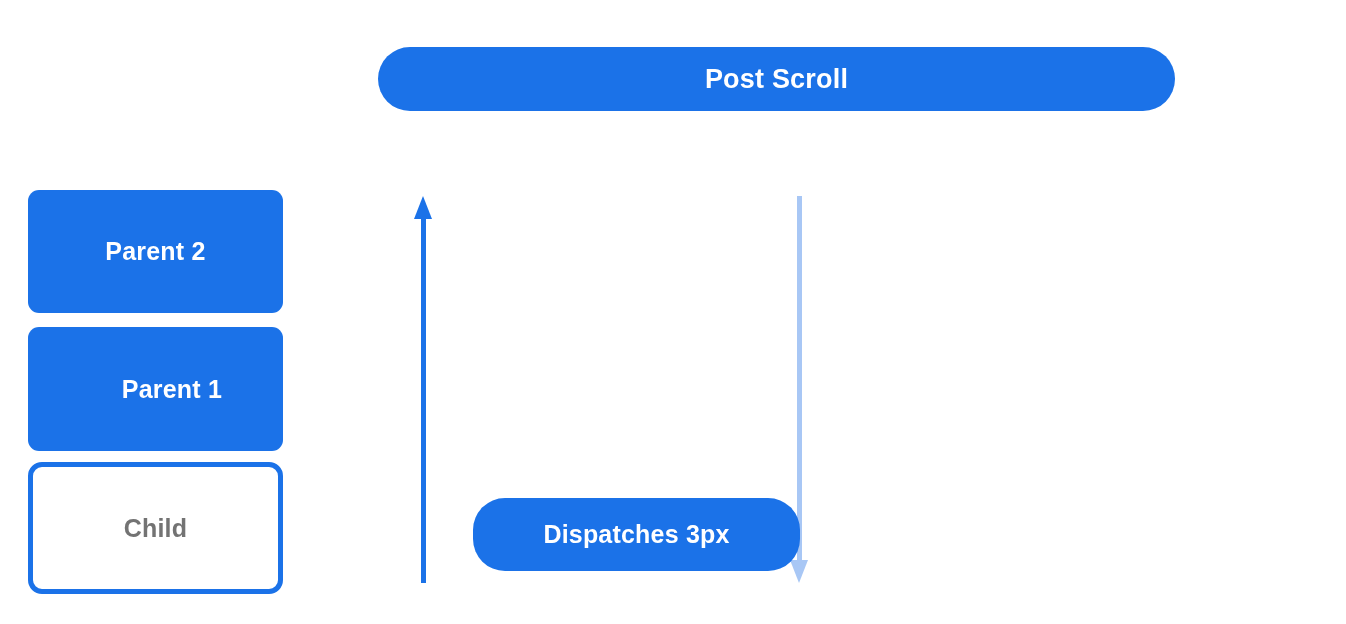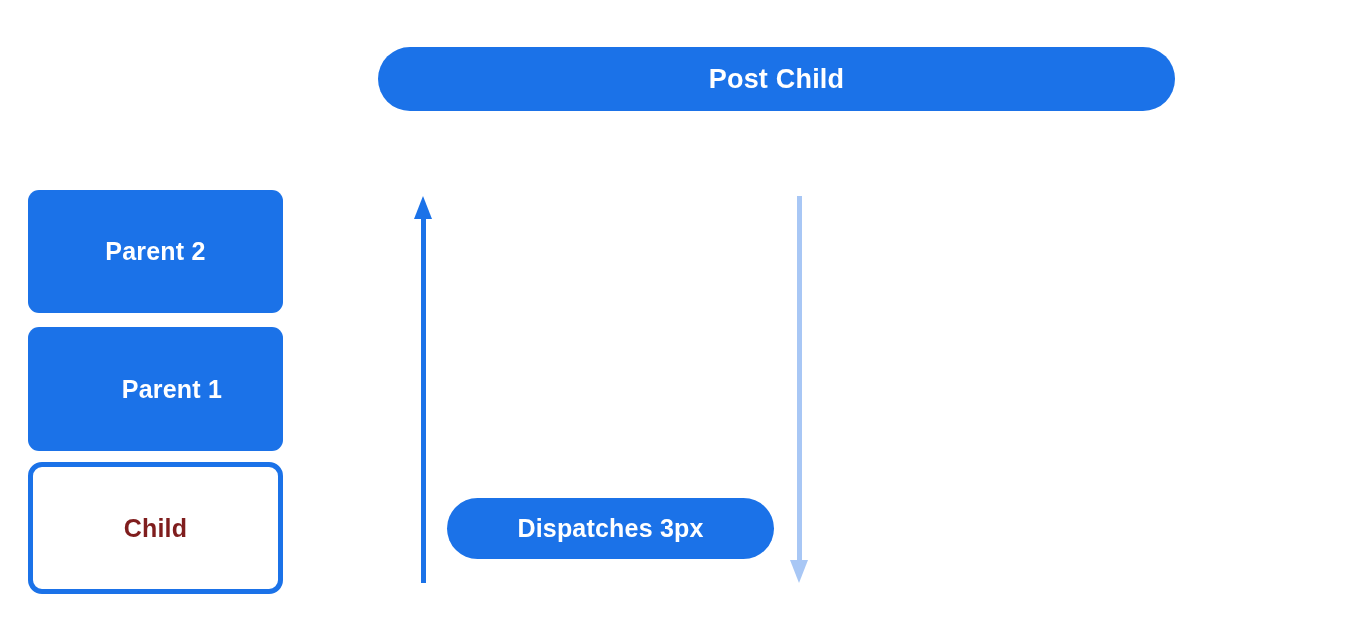--- a/index.html
+++ b/index.html
@@ -60,21 +60,21 @@
   }
   .node-box.filled .label {
     color: #ffffff;
   }
   .node-box.outlined {
     background: #ffffff;
     border: 5px solid #1B72E8;
     border-radius: 14px;
   }
   .node-box.outlined .label {
-    color: #7f1d1d;
+    color: #737373;
   }
 
   #box-parent2 { top: 190px;  height: 123px; }
   #box-parent1 { top: 327px;  height: 124px; padding-left: 33px; }
   #box-child   { top: 462px;  height: 132px; }
 
   
   .arrow {
     position: absolute;
   }
@@ -153,34 +153,34 @@
   }
   .callout.blue .label { color: #ffffff; }
 
   #callout-delta {
     left: 447px;
     top: 222px;
     width: 323px;
     height: 61px;
   }
   #callout-dispatch {
-    left: 447px;
+    left: 473px;
     top: 498px;
     width: 327px;
-    height: 61px;
+    height: 73px;
     text-align: right;
   }
 </style>
 </head>
 <body>
 
 <div id="canvas">
 
   <div class="title-pill">
-    <span class="label">Post Child</span>
+    <span class="label">Post Scroll</span>
   </div>
 
   <div class="node-box filled" id="box-parent2">
     <span class="label">Parent 2</span>
   </div>
 
   <div class="node-box filled" id="box-parent1">
     <span class="label">Parent 1</span>
   </div>
 

